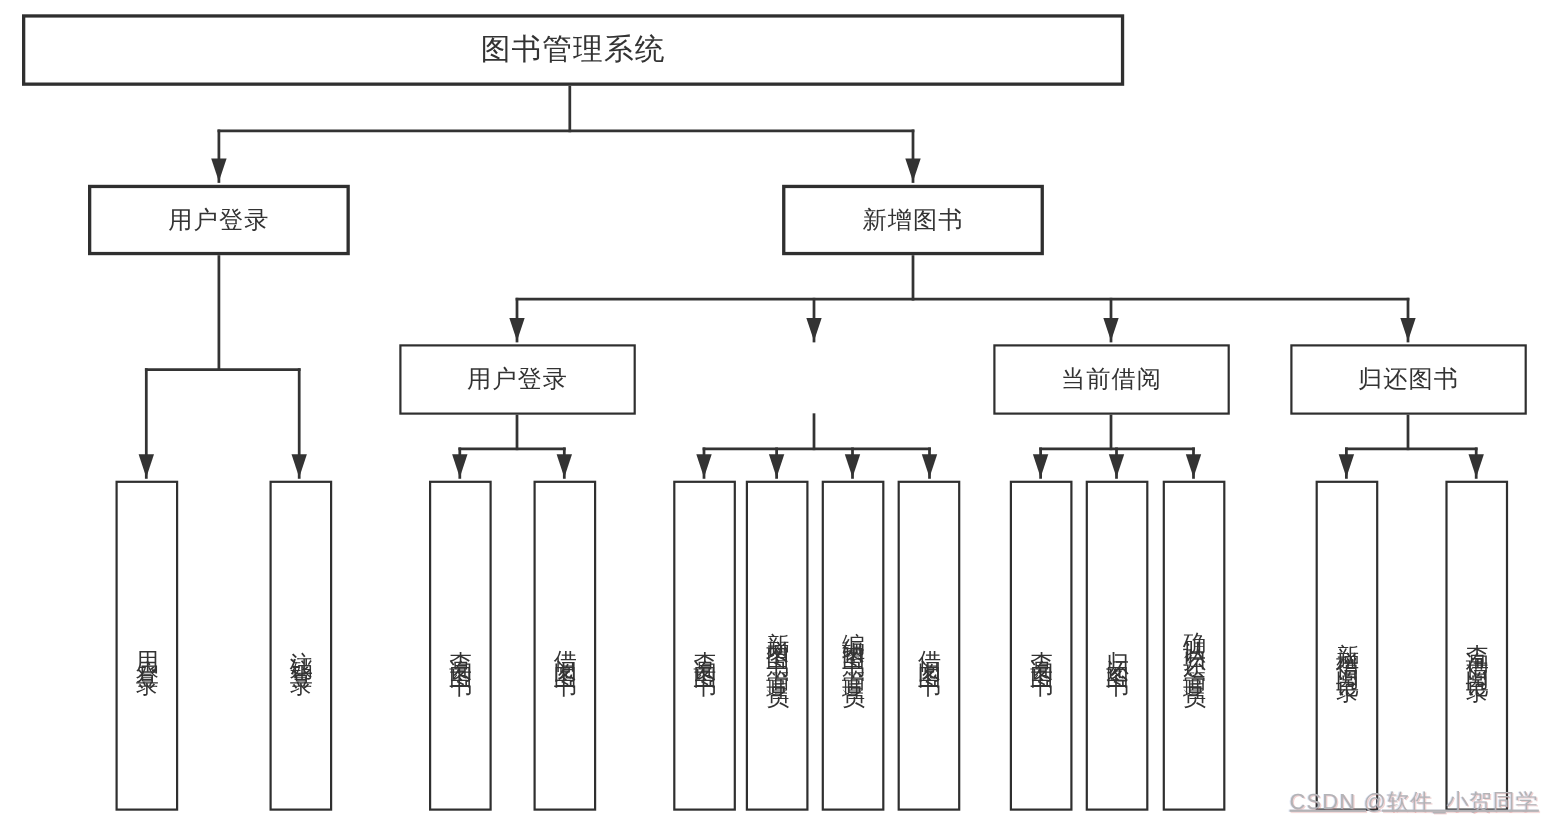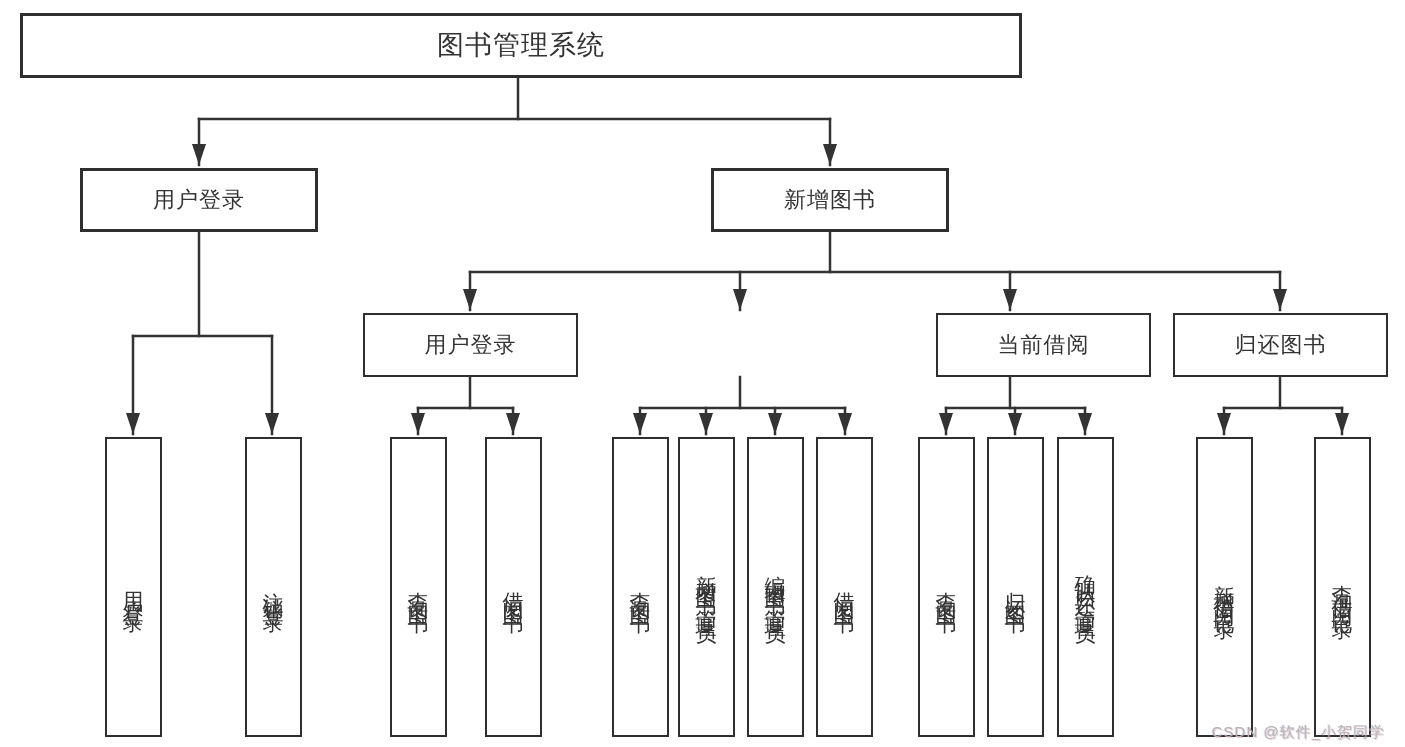--- a/index.html
+++ b/index.html
@@ -40,27 +40,28 @@
     top: 437px; width: 57px; height: 300px;
     border-width: 2.5px;
     font-size: 21px;
     writing-mode: vertical-rl;
     letter-spacing: 7px;
     line-height: 57px;
     padding-top: 4px;
   }
   .watermark {
     position: absolute;
-    right: 20px;
+    right: 6px;
     bottom: 5px;
-    font-size: 15px;
+    font-size: 20px;
     color: #b3b3b6;
     letter-spacing: 1px;
     text-shadow: 1px 1px 0 rgba(205, 92, 92, 0.28), -1px 0 0 rgba(120, 150, 220, 0.22);
     white-space: nowrap;
+    text-decoration: underline;
   }
 </style>
 </head>
 <body>
 
 <div id="stage">
 
   <svg id="wires" width="1405" height="747" viewBox="0 0 1405 747" xmlns="http://www.w3.org/2000/svg">
     <defs>
       <marker id="arrow" markerUnits="userSpaceOnUse" markerWidth="22" markerHeight="16" viewBox="0 0 22 16" refX="21" refY="8" orient="auto">
@@ -110,21 +111,21 @@
       <line x1="1342" y1="408" x2="1342" y2="434" marker-end="url(#arrow)"></line>
     </g>
   </svg>
 
   <div class="box root-box">图书管理系统</div>
 
   <div class="box l2-box" style="left:80px;">用户登录</div>
   <div class="box l2-box" style="left:711px;">新增图书</div>
 
   <div class="box l3-box" style="left:363px;">用户登录</div>
-  <div class="box l3-box" style="left:903px;margin-left:33px;">当前借阅</div>
+  <div class="box l3-box" style="left:903px;">当前借阅</div>
   <div class="box l3-box" style="left:1173px;">归还图书</div>
 
   <div class="box leaf-box" style="left:105px;">用户登录</div>
   <div class="box leaf-box" style="left:245px;">注销登录</div>
   <div class="box leaf-box" style="left:390px;">查询图书</div>
   <div class="box leaf-box" style="left:485px;">借阅图书</div>
   <div class="box leaf-box" style="left:612px;">查询图书</div>
   <div class="box leaf-box" style="left:678px;">新增图书（管理员）</div>
   <div class="box leaf-box" style="left:747px;">编辑图书（管理员）</div>
   <div class="box leaf-box" style="left:816px;">借阅图书</div>

